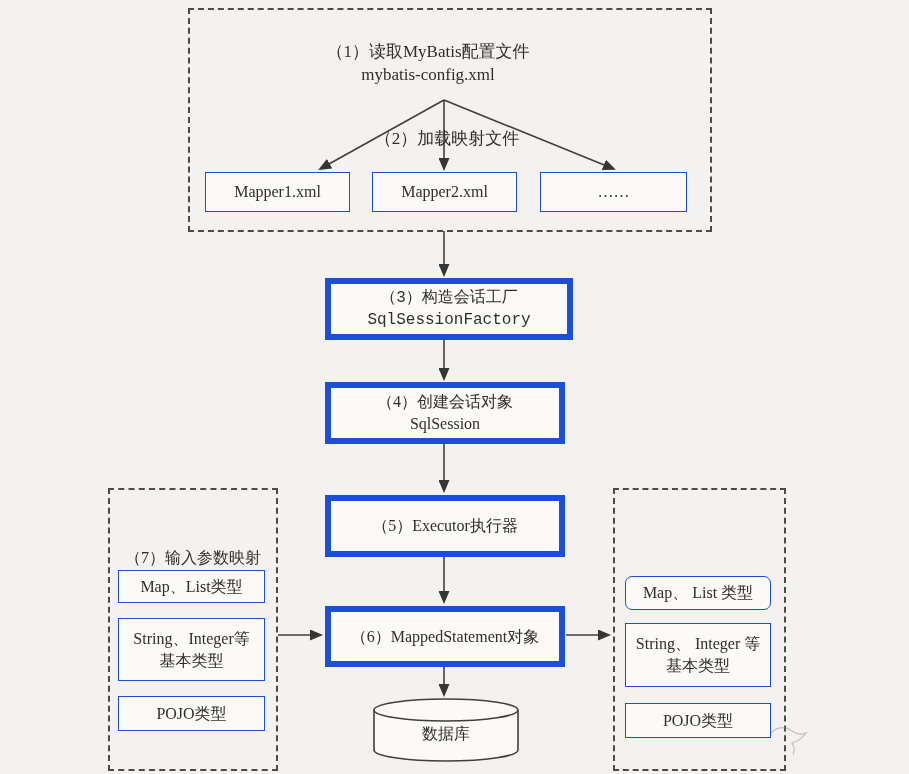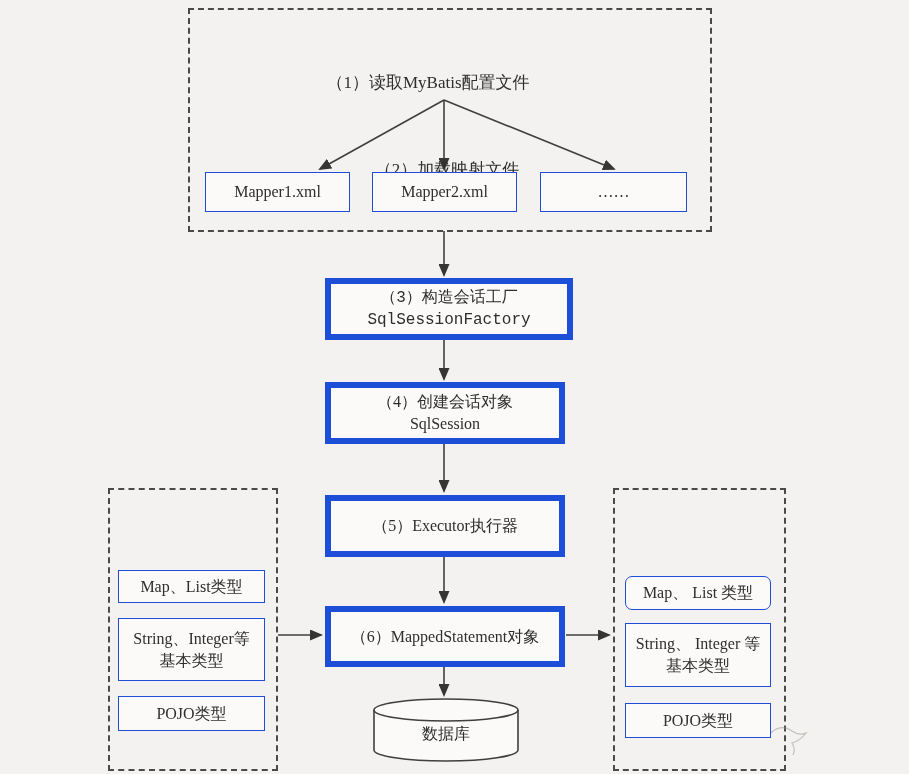--- a/index.html
+++ b/index.html
@@ -35,21 +35,20 @@
     z-index:3;
   }
   .node.thin{border-width:1px;}
   .caption{
     position:absolute;
     text-align:center;
     font-size:17px;
     line-height:23px;
     z-index:2;
     white-space:nowrap;
-    margin-top:31px;
   }
   svg.overlay{
     position:absolute;
     left:0;top:0;
     z-index:1;
     pointer-events:none;
   }
   .db-label{
     position:absolute;
     text-align:center;
@@ -86,20 +85,21 @@
     <path d="M374,710 L374,750 A72,11 0 0 0 518,750 L518,710" fill="#fbfaf8" stroke="#3f3f3f" stroke-width="1.6"></path>
     <ellipse cx="446" cy="710" rx="72" ry="11" fill="#fbfaf8" stroke="#3f3f3f" stroke-width="1.6"></ellipse>
 
     <path d="M742,737 q8,-9 16,-3 q6,5 14,-2 q10,-8 20,-1 q7,5 14,2 q-6,8 -14,10 q4,6 1,12" fill="none" stroke="#9a968f" stroke-width="1.2" opacity="0.55"></path>
   </svg>
 
   <div class="dashed-box" style="left:188px;top:8px;width:524px;height:224px;"></div>
 
   <div class="caption" style="left:238px;top:40px;width:380px;">
     <div>（1）读取MyBatis配置文件</div>
+    <div>mybatis-config.xml</div>
   </div>
 
   <div class="caption" style="left:347px;top:127px;width:200px;">（2）加载映射文件</div>
 
   <div class="node thin" style="left:205px;top:172px;width:145px;height:40px;">
     <div>Mapper1.xml</div>
   </div>
   <div class="node thin" style="left:372px;top:172px;width:145px;height:40px;">
     <div>Mapper2.xml</div>
   </div>

